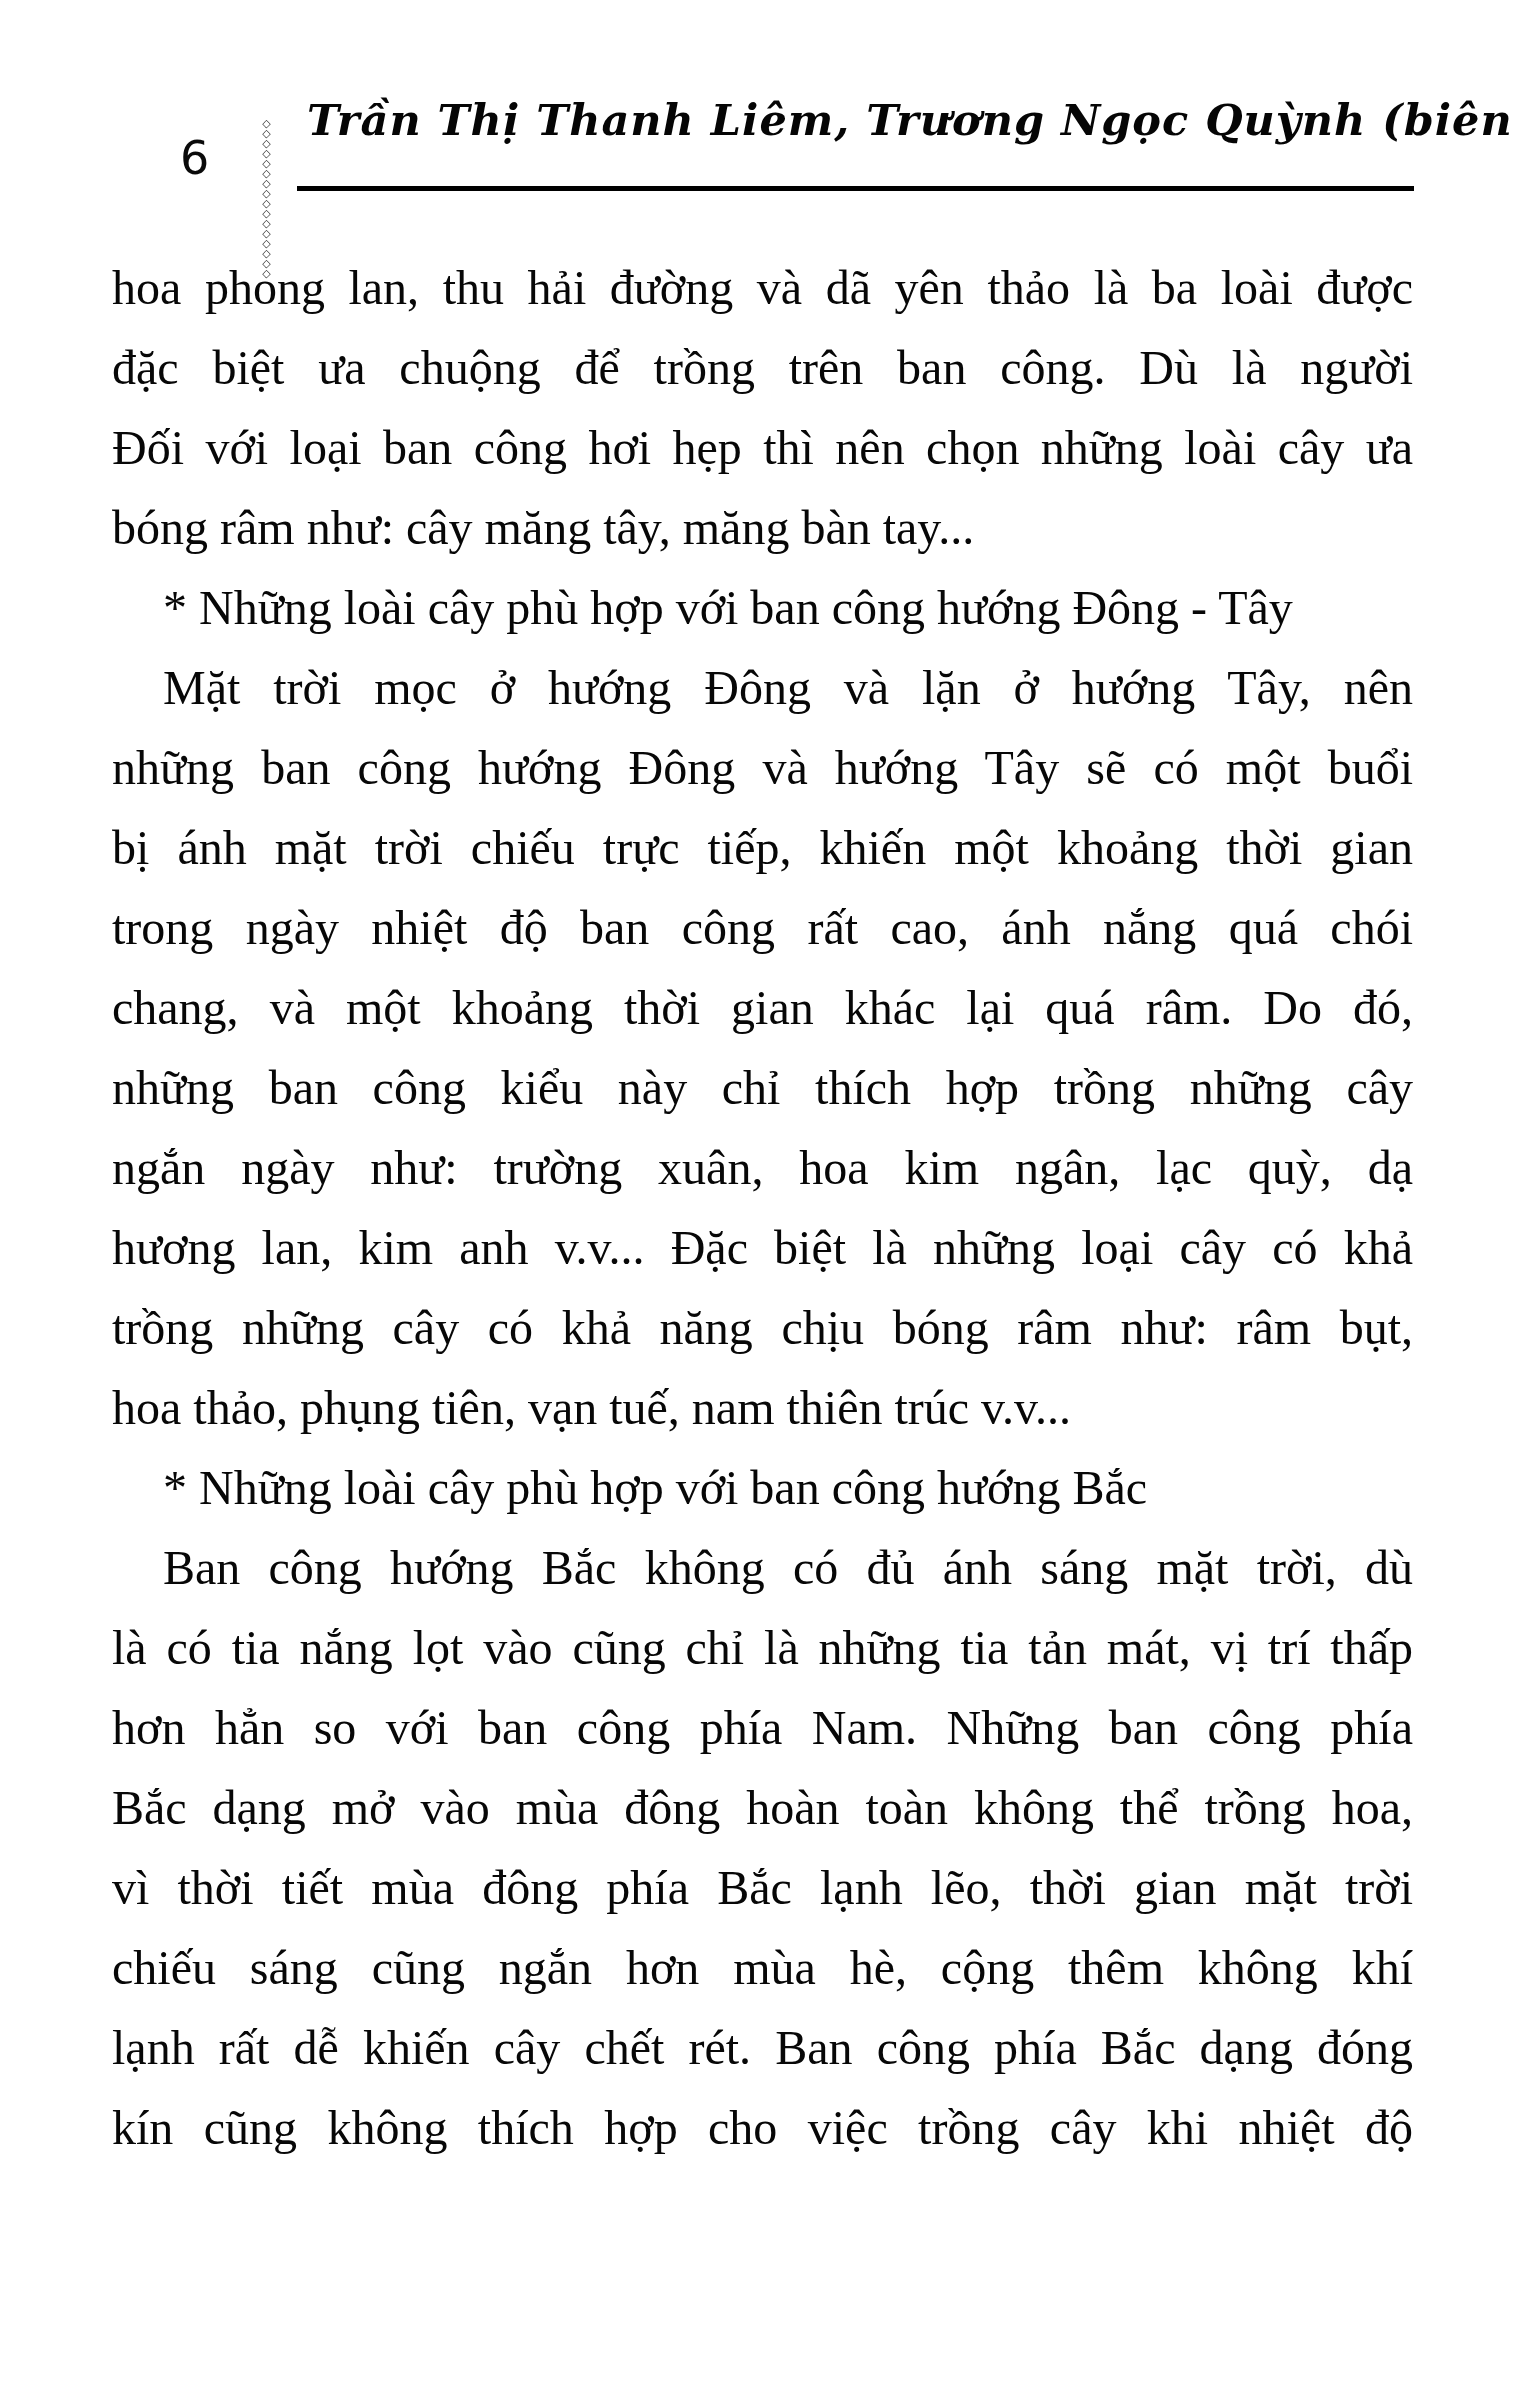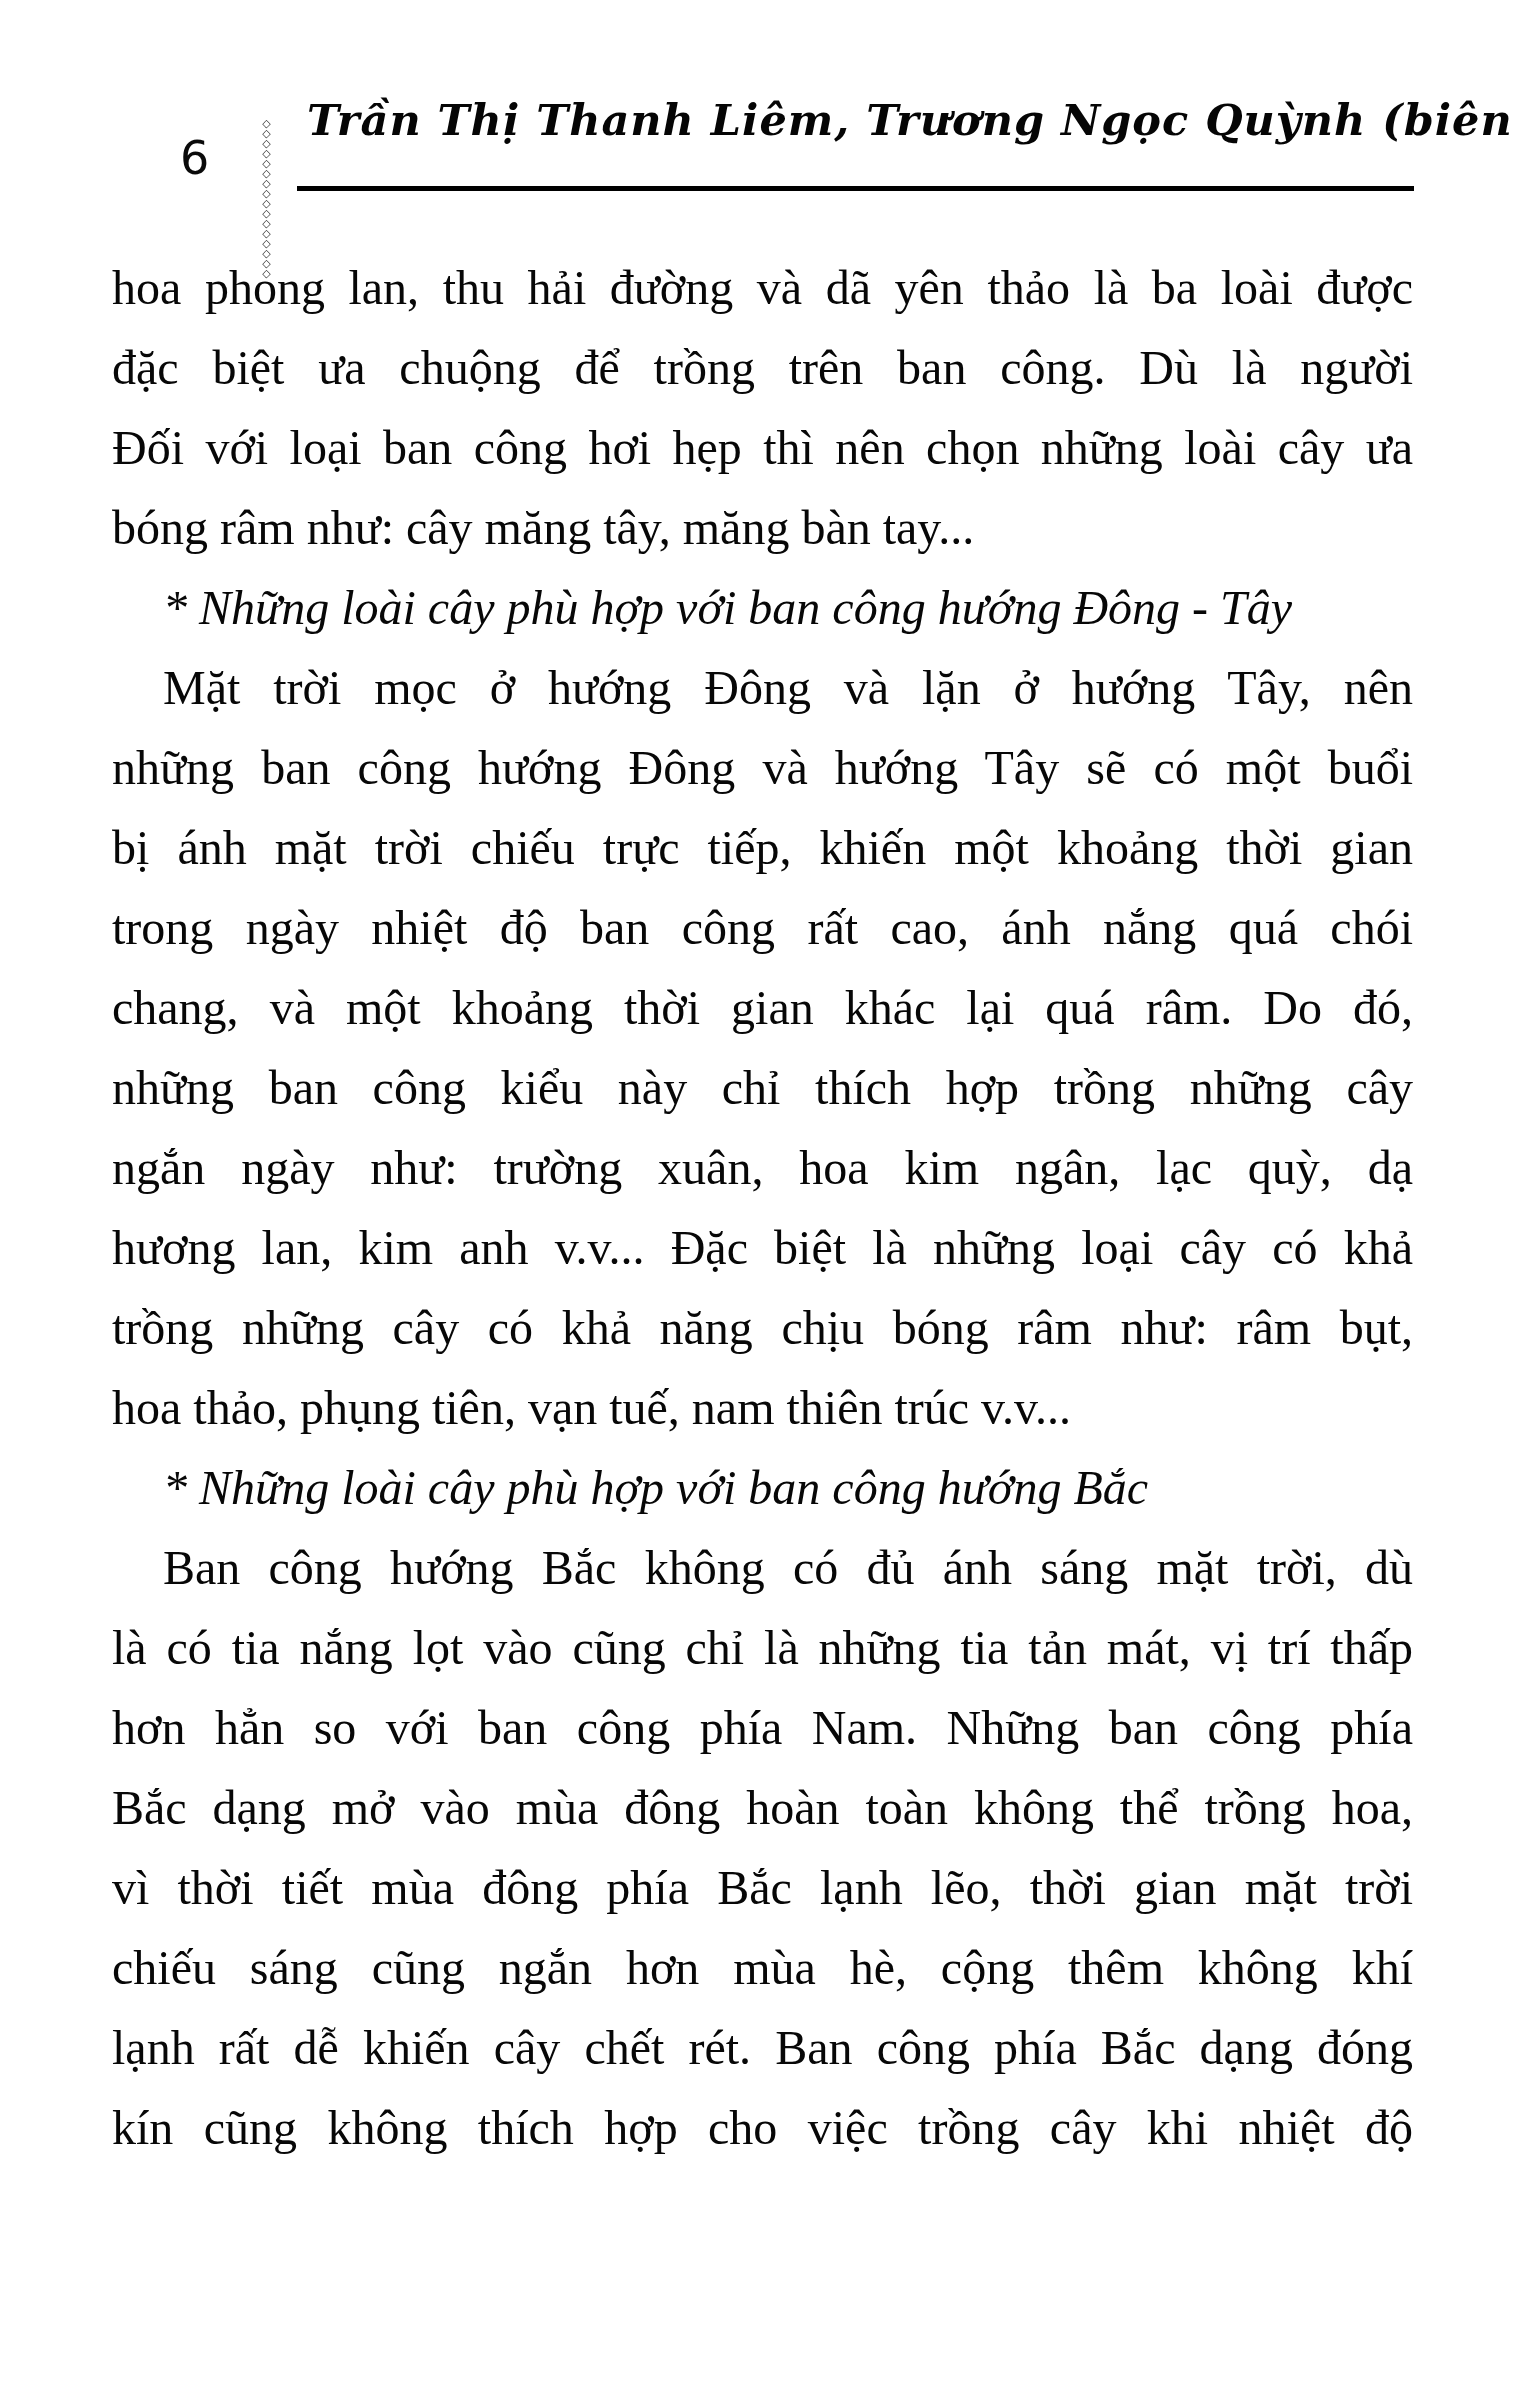--- a/index.html
+++ b/index.html
@@ -70,21 +70,20 @@
     white-space: normal;
     overflow: hidden;
   }
   .line.justify { text-align: justify; text-align-last: justify; }
   .line.justify-indent { text-align: justify; text-align-last: justify; padding-left: 51px; }
   .line.left { text-align: right; text-align-last: left; }
   .line.heading {
     text-align: center;
     text-align-last: left;
     padding-left: 51px;
-    font-style: italic;
   }
 </style>
 </head>
 <body>
 
 <div class="page">
 
   <div class="page-number">6</div>
 
   <div class="ornament">◇◇◇◇◇◇◇◇◇◇◇◇◇◇◇◇</div>

